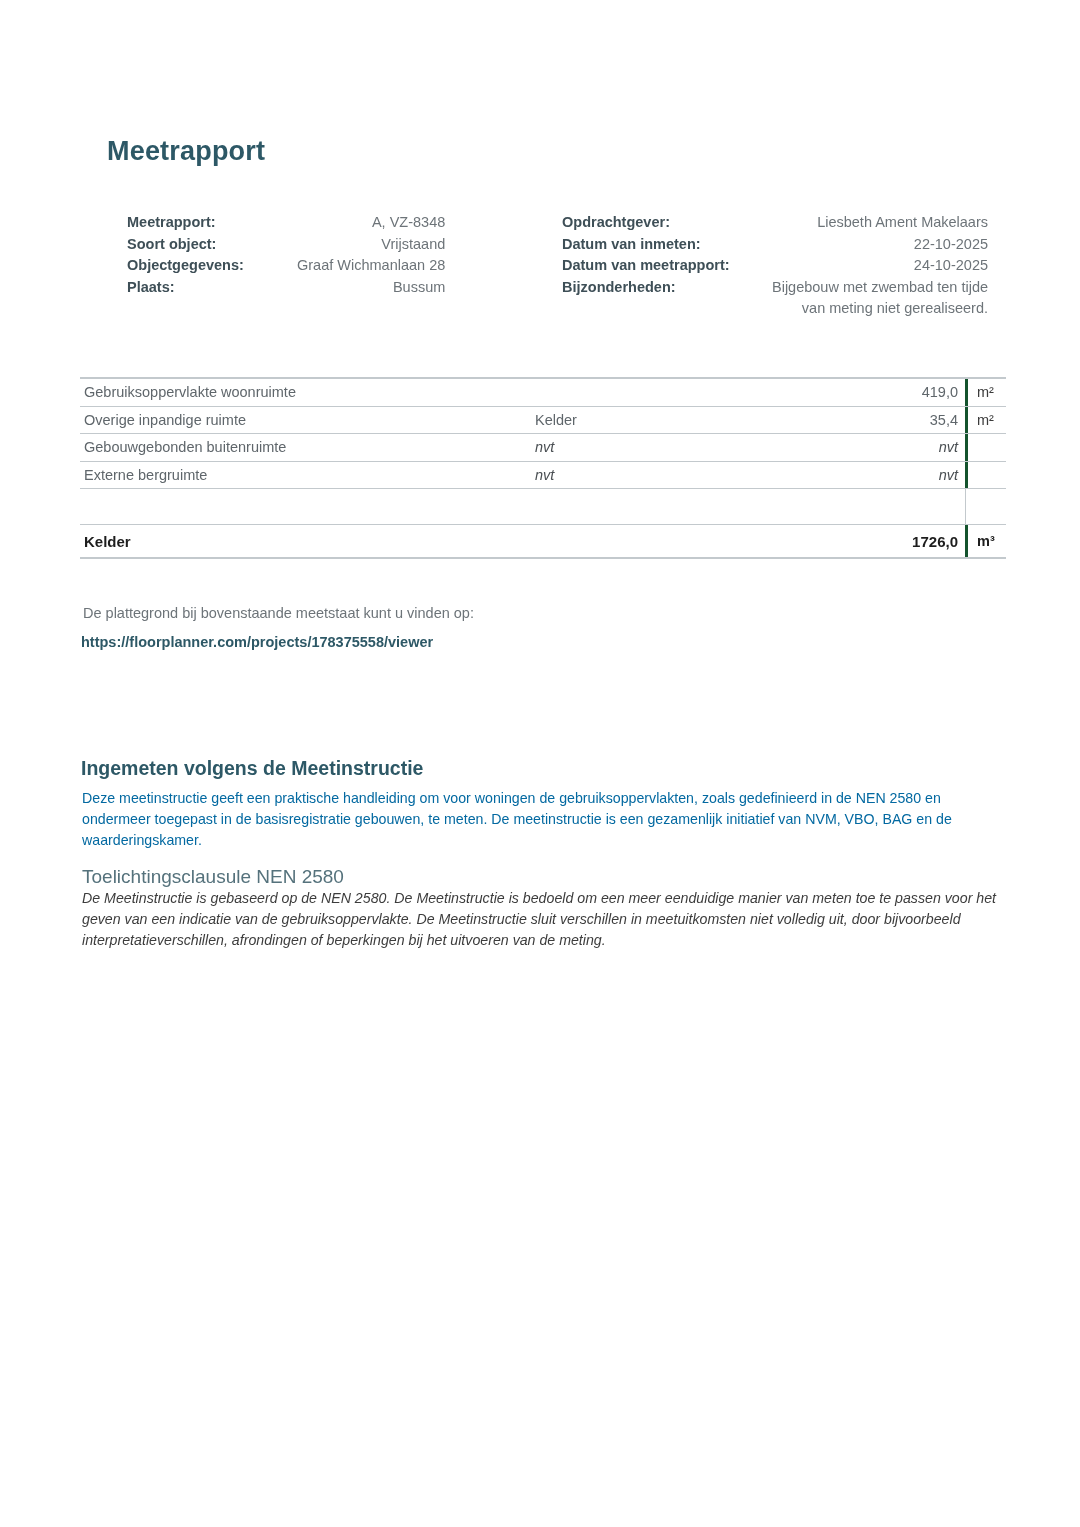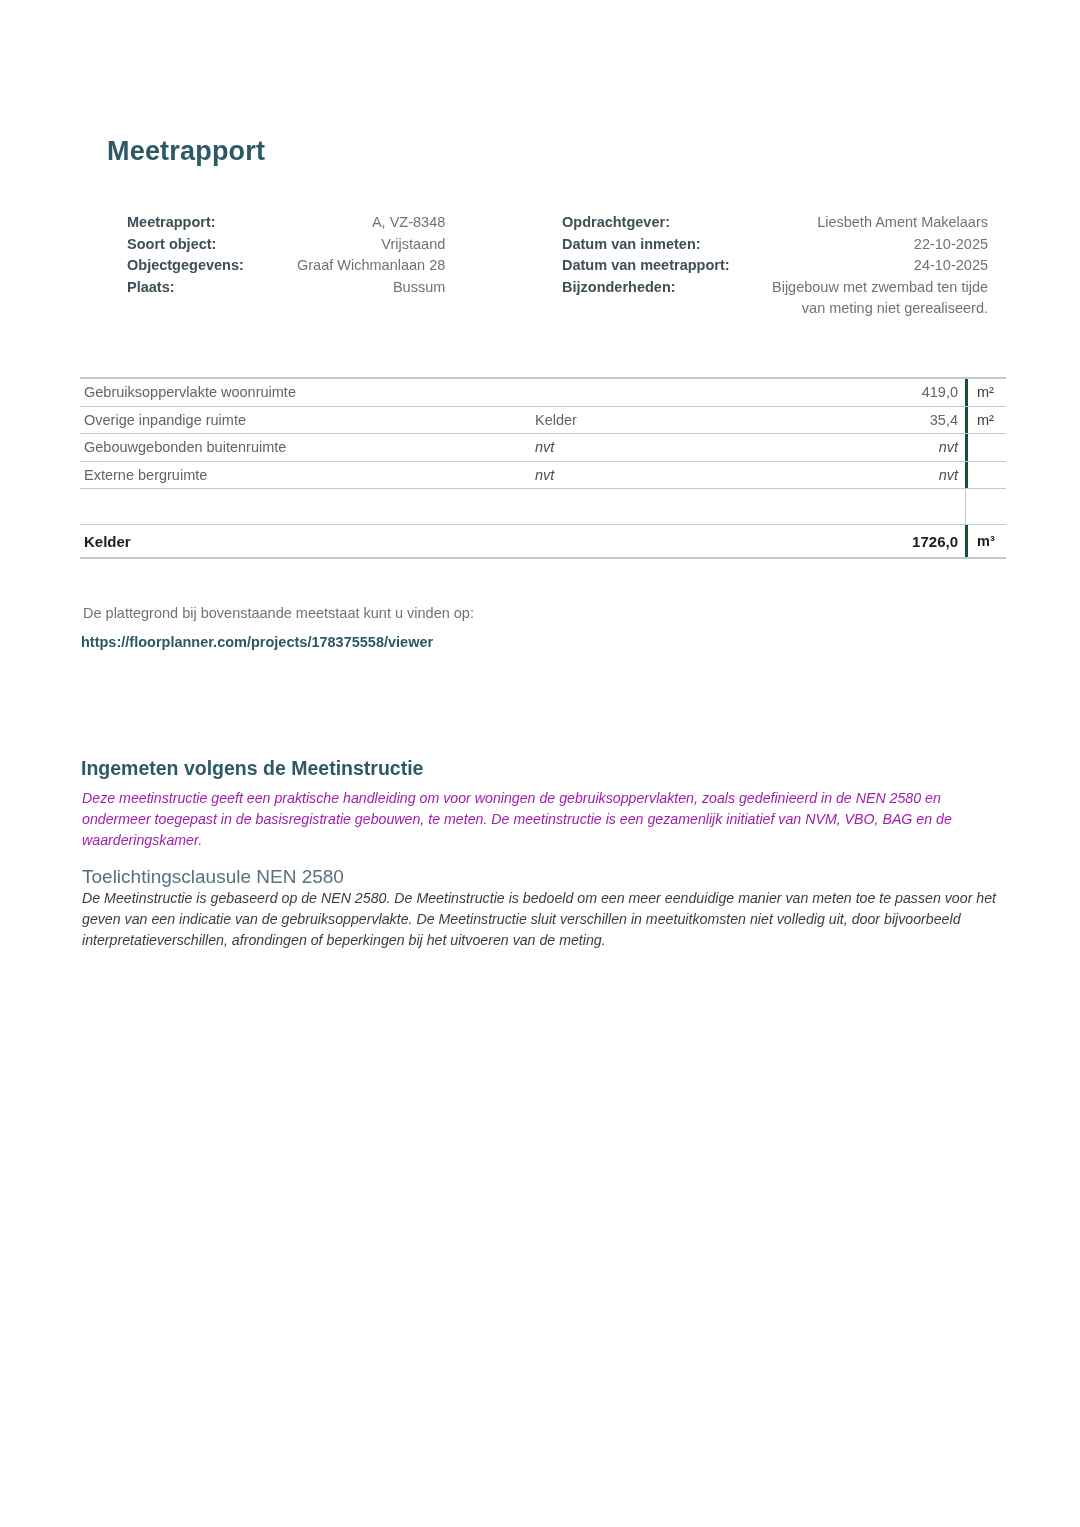--- a/index.html
+++ b/index.html
@@ -162,22 +162,21 @@
     font-size: 19.5px;
     font-weight: bold;
     color: #2d5866;
   }
   .section-body {
     position: absolute;
     left: 82px;
     top: 788px;
     width: 930px;
     font-size: 14.2px;
-    font-style: italic;
-    color: #a21caf;
+    color: #0369a1;
     line-height: 21px;
   }
   .sub-title {
     position: absolute;
     left: 82px;
     top: 854px;
     font-size: 19px;
     color: #55727c;
     font-weight: normal;
     margin-top: 12px;

